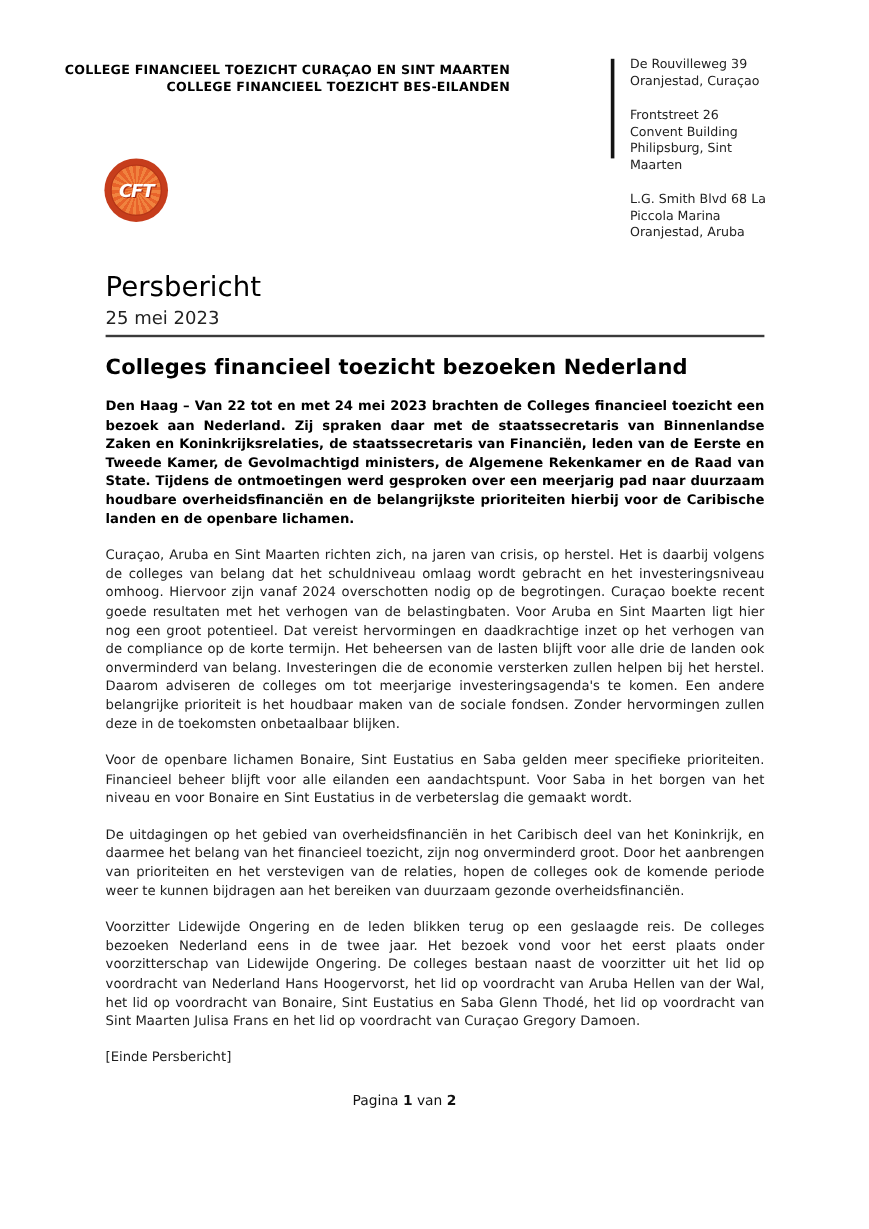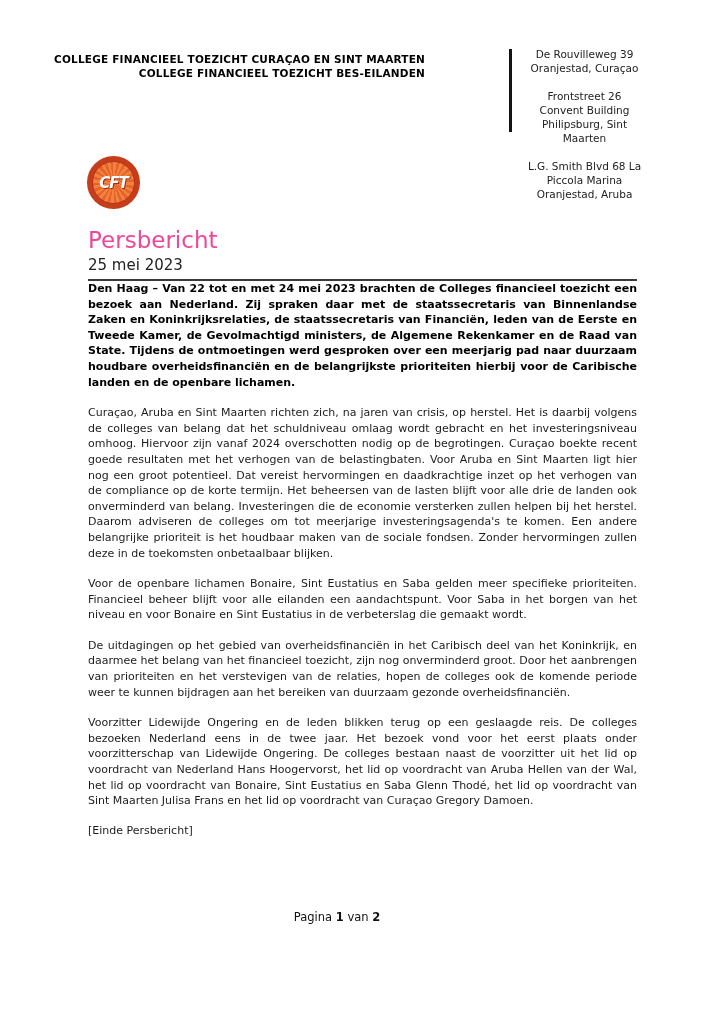--- a/index.html
+++ b/index.html
@@ -25,26 +25,26 @@
     text-align:right;
     font-size:10.5px;font-weight:bold;line-height:14px;
     color:#000;letter-spacing:.2px;white-space:nowrap;
   }
   .header-divider{
     position:absolute;left:509px;top:49px;
     width:3px;height:83px;background:#141414;
   }
   .addresses{
     position:absolute;left:525px;top:47px;
-    font-size:10.5px;line-height:14px;color:#222;text-align:center;
+    font-size:10.5px;line-height:14px;color:#222;
   }
   .address-block{margin-bottom:14px;}
   
   .logo{
-    position:absolute;left:87px;top:156px;
+    position:absolute;left:87px;top:132px;
     width:53px;height:53px;border-radius:50%;
     background:var(--logo-ring);
     display:flex;align-items:center;justify-content:center;
   }
   .logo-inner{
     width:43px;height:43px;border-radius:50%;
     background:
       repeating-conic-gradient(var(--logo-rays) 0deg 9deg, var(--logo-orange) 9deg 18deg);
     display:flex;align-items:center;justify-content:center;
     border:1px solid #b53517;
@@ -52,21 +52,21 @@
   .logo-text{
     font-size:15px;font-weight:bold;font-style:italic;
     color:#ffffff;letter-spacing:-1px;
     text-shadow:1px 1px 0 #a32b12;
   }
   
   .main{
     position:absolute;left:88px;top:227px;width:549px;
   }
   .doc-type{
-    font-size:23px;font-weight:400;margin:0;line-height:26px;color:#ec4899;
+    font-size:23px;font-weight:400;margin:0;line-height:26px;color:#000000;
   }
   .doc-date{
     font-size:15px;margin:3px 0 5px 0;color:#222;
   }
   .header-rule{
     border:none;height:2px;background:var(--rule-color);margin:0;
   }
   .article-title{
     font-size:17.5px;font-weight:bold;margin:16px 0 14px 0;
     color:#000;letter-spacing:.1px;
@@ -117,20 +117,21 @@
     <div class="logo-inner">
       <span class="logo-text">CFT</span>
     </div>
   </div>
 
   <div class="main">
     <h1 class="doc-type">Persbericht</h1>
     <div class="doc-date">25 mei 2023</div>
     <hr class="header-rule">
 
+    <h2 class="article-title">Colleges financieel toezicht bezoeken Nederland</h2>
 
     <div class="body-text">
       <p class="lead">Den Haag – Van 22 tot en met 24 mei 2023 brachten de Colleges financieel toezicht een bezoek aan Nederland. Zij spraken daar met de staatssecretaris van Binnenlandse Zaken en Koninkrijksrelaties, de staatssecretaris van Financiën, leden van de Eerste en Tweede Kamer, de Gevolmachtigd ministers, de Algemene Rekenkamer en de Raad van State. Tijdens de ontmoetingen werd gesproken over een meerjarig pad naar duurzaam houdbare overheidsfinanciën en de belangrijkste prioriteiten hierbij voor de Caribische landen en de openbare lichamen.</p>
       <p>Curaçao, Aruba en Sint Maarten richten zich, na jaren van crisis, op herstel. Het is daarbij volgens de colleges van belang dat het schuldniveau omlaag wordt gebracht en het investeringsniveau omhoog. Hiervoor zijn vanaf 2024 overschotten nodig op de begrotingen. Curaçao boekte recent goede resultaten met het verhogen van de belastingbaten. Voor Aruba en Sint Maarten ligt hier nog een groot potentieel. Dat vereist hervormingen en daadkrachtige inzet op het verhogen van de compliance op de korte termijn. Het beheersen van de lasten blijft voor alle drie de landen ook onverminderd van belang. Investeringen die de economie versterken zullen helpen bij het herstel. Daarom adviseren de colleges om tot meerjarige investeringsagenda's te komen. Een andere belangrijke prioriteit is het houdbaar maken van de sociale fondsen. Zonder hervormingen zullen deze in de toekomsten onbetaalbaar blijken.</p>
       <p>Voor de openbare lichamen Bonaire, Sint Eustatius en Saba gelden meer specifieke prioriteiten. Financieel beheer blijft voor alle eilanden een aandachtspunt. Voor Saba in het borgen van het niveau en voor Bonaire en Sint Eustatius in de verbeterslag die gemaakt wordt.</p>
       <p>De uitdagingen op het gebied van overheidsfinanciën in het Caribisch deel van het Koninkrijk, en daarmee het belang van het financieel toezicht, zijn nog onverminderd groot. Door het aanbrengen van prioriteiten en het verstevigen van de relaties, hopen de colleges ook de komende periode weer te kunnen bijdragen aan het bereiken van duurzaam gezonde overheidsfinanciën.</p>
       <p>Voorzitter Lidewijde Ongering en de leden blikken terug op een geslaagde reis. De colleges bezoeken Nederland eens in de twee jaar. Het bezoek vond voor het eerst plaats onder voorzitterschap van Lidewijde Ongering. De colleges bestaan naast de voorzitter uit het lid op voordracht van Nederland Hans Hoogervorst, het lid op voordracht van Aruba Hellen van der Wal, het lid op voordracht van Bonaire, Sint Eustatius en Saba Glenn Thodé, het lid op voordracht van Sint Maarten Julisa Frans en het lid op voordracht van Curaçao Gregory Damoen.</p>
     </div>
 
     <div class="end-note">[Einde Persbericht]</div>

